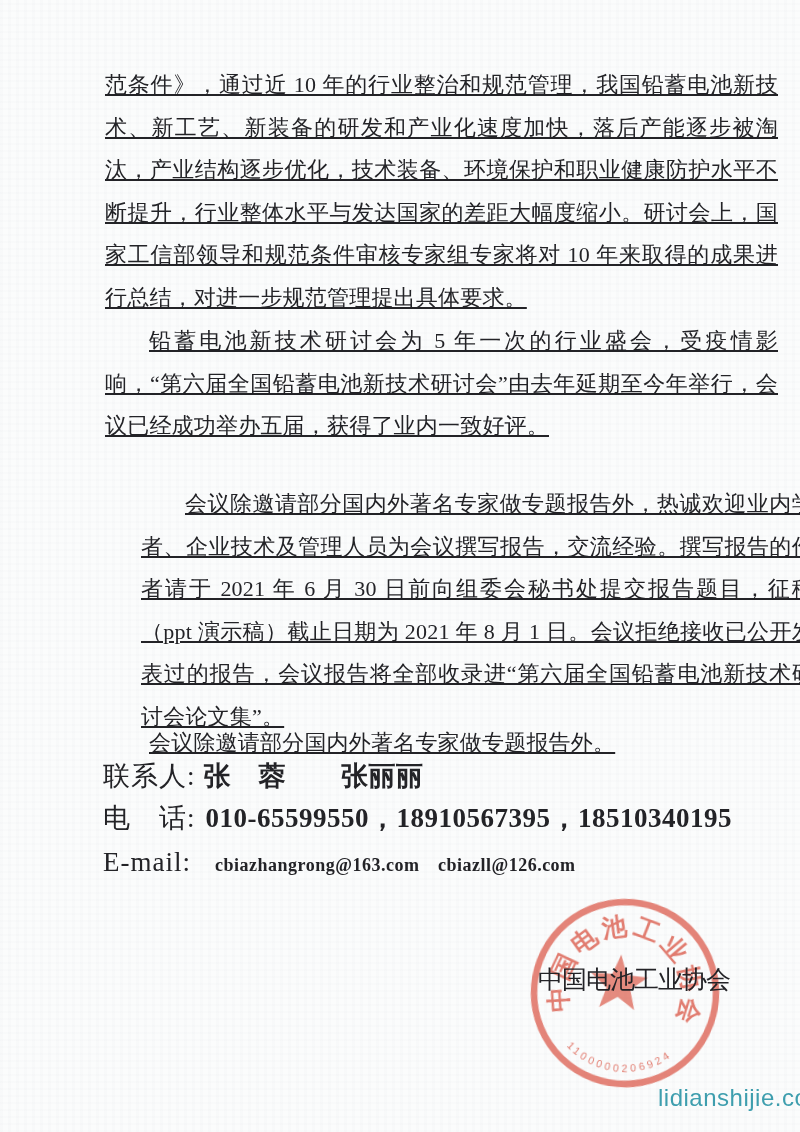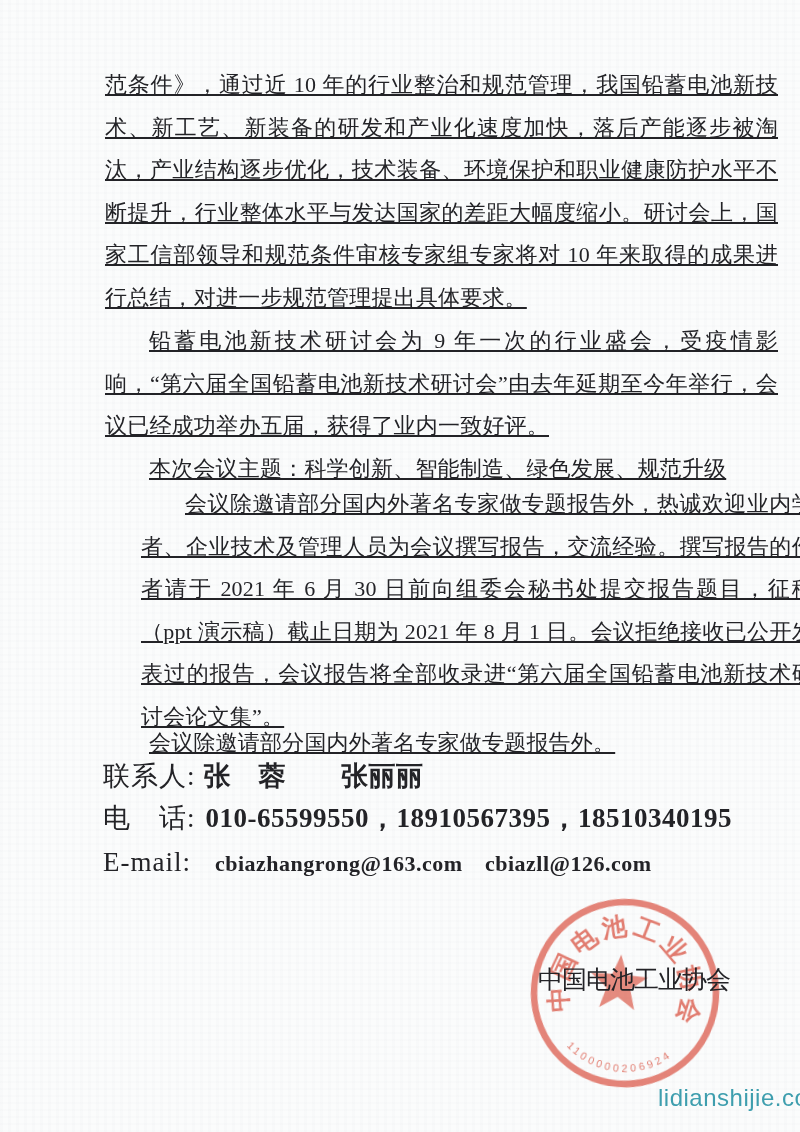--- a/index.html
+++ b/index.html
@@ -33,21 +33,21 @@
   .p3 { top:483px;margin-left:36px; }
   .p4 { top:722px; }
 
   
   .contacts { position:absolute; left:103px; top:755px; }
   .contact-row { line-height:42px; font-size:27px; white-space:nowrap; }
   .contact-label { font-weight:normal; margin-right:8px; letter-spacing:1px;text-align:center; }
   .contact-value { letter-spacing:0.5px;font-weight:bold; }
   .contact-row.row-phone .contact-value { margin-left:2px; }
   .contact-row.row-email { line-height:46px; }
-  .contact-row.row-email .contact-value { margin-left:16px; font-size:22px; }
+  .contact-row.row-email .contact-value { margin-left:16px; font-size:18px; }
 
   
   .signature-org {
     position:absolute; left:538px; top:963px;
     font-size:25px; letter-spacing:-1px; white-space:nowrap;
   }
   .signature-date {
     position:absolute; left:541px; top:1006px;
     font-size:25px; letter-spacing:0.5px; white-space:nowrap;
   }
@@ -79,22 +79,21 @@
     font-family:"Liberation Sans","DejaVu Sans",sans-serif;
     letter-spacing:0.5px;
   }
 </style>
 </head>
 <body>
 
 <div class="page">
 
   <p class="para p0">范条件》，通过近 10 年的行业整治和规范管理，我国铅蓄电池新技术、新工艺、新装备的研发和产业化速度加快，落后产能逐步被淘汰，产业结构逐步优化，技术装备、环境保护和职业健康防护水平不断提升，行业整体水平与发达国家的差距大幅度缩小。研讨会上，国家工信部领导和规范条件审核专家组专家将对 10 年来取得的成果进行总结，对进一步规范管理提出具体要求。</p>
-  <p class="para p1 indent">铅蓄电池新技术研讨会为 9 年一次的行业盛会，受疫情影响，“第六届全国铅蓄电池新技术研讨会”由去年延期至今年举行，会议已经成功举办五届，获得了业内一致好评。</p>
-  <p class="para p2 indent">本次会议主题：科学创新、智能制造、绿色发展、规范升级</p>
+  <p class="para p1 indent">铅蓄电池新技术研讨会为 5 年一次的行业盛会，受疫情影响，“第六届全国铅蓄电池新技术研讨会”由去年延期至今年举行，会议已经成功举办五届，获得了业内一致好评。</p>
   <p class="para p3 indent">会议除邀请部分国内外著名专家做专题报告外，热诚欢迎业内学者、企业技术及管理人员为会议撰写报告，交流经验。撰写报告的作者请于 2021 年 6 月 30 日前向组委会秘书处提交报告题目，征稿（ppt 演示稿）截止日期为 2021 年 8 月 1 日。会议拒绝接收已公开发表过的报告，会议报告将全部收录进“第六届全国铅蓄电池新技术研讨会论文集”。</p>
   <p class="para p4 indent">会议除邀请部分国内外著名专家做专题报告外。</p>
 
   <div class="contacts">
     <div class="contact-row row-names">
       <span class="contact-label">联系人:</span><span class="contact-value">张　蓉　　张丽丽</span>
     </div>
     <div class="contact-row row-phone">
       <span class="contact-label">电　话:</span><span class="contact-value">010-65599550，18910567395，18510340195</span>
     </div>

